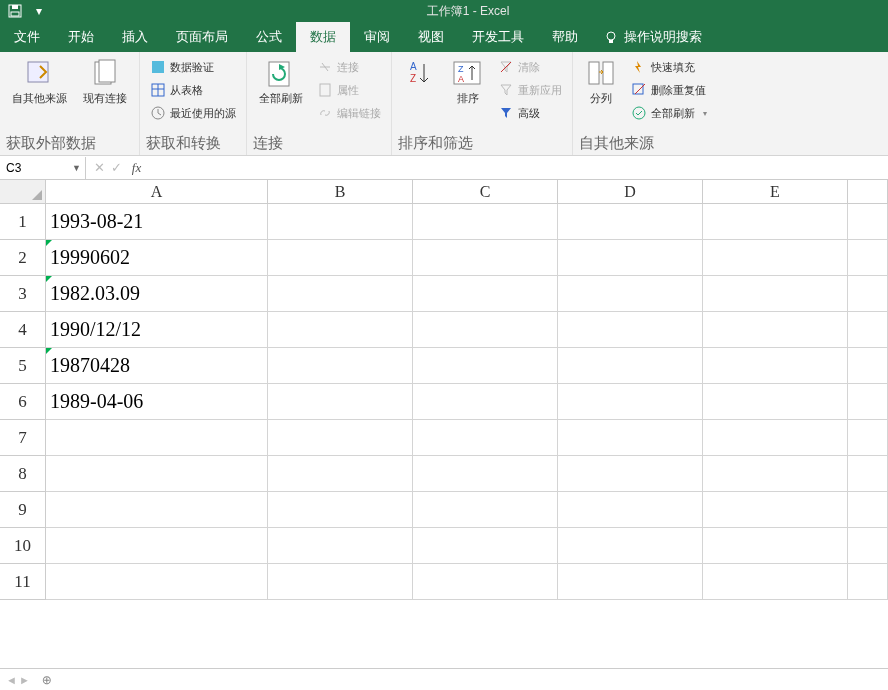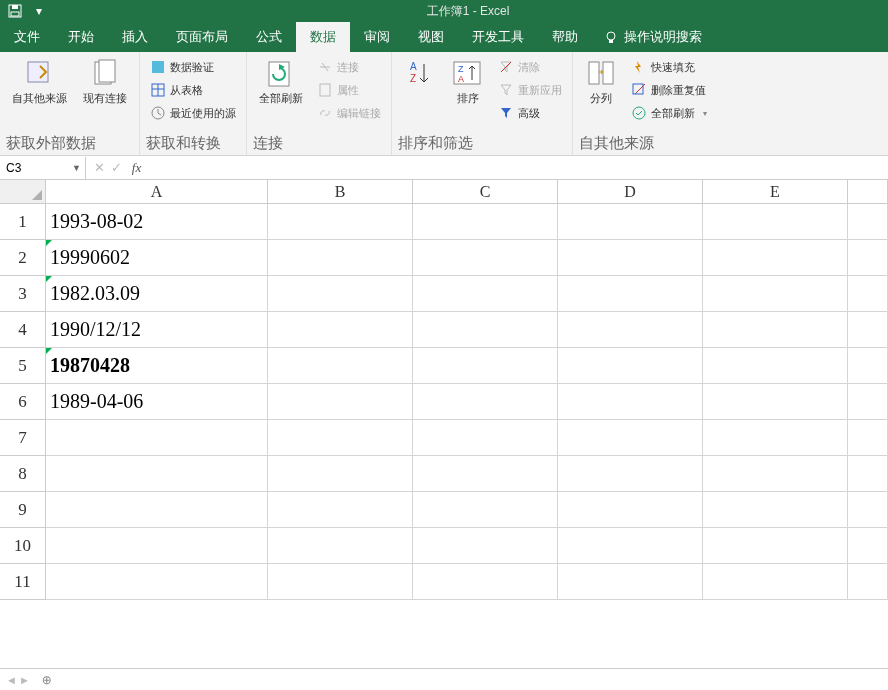--- a/index.html
+++ b/index.html
@@ -320,21 +320,21 @@
     <div class="colh colA">A</div>
     <div class="colh colB">B</div>
     <div class="colh colC">C</div>
     <div class="colh colD">D</div>
     <div class="colh colE">E</div>
     <div class="colh colF"></div>
   </div>
   <div class="gridrows" id="gridrows">
       <div class="row">
         <div class="rowh">1</div>
-        <div class="cell colA" style="width: 222px;">1993-08-02</div>
+        <div class="cell colA" style="width: 222px;">1993-08-21</div>
         <div class="cell colB" style="width: 145px;"></div>
         <div class="cell colC" style="width: 145px;"></div>
         <div class="cell colD" style="width: 145px;"></div>
         <div class="cell colE" style="width: 145px;"></div>
         <div class="cell colF" style="width: 40px;"></div>
       </div>
       <div class="row">
         <div class="rowh">2</div>
         <div class="cell colA texttri" style="width: 222px;">19990602</div>
         <div class="cell colB" style="width: 145px;"></div>
@@ -356,21 +356,21 @@
         <div class="rowh">4</div>
         <div class="cell colA" style="width: 222px;">1990/12/12</div>
         <div class="cell colB" style="width: 145px;"></div>
         <div class="cell colC" style="width: 145px;"></div>
         <div class="cell colD" style="width: 145px;"></div>
         <div class="cell colE" style="width: 145px;"></div>
         <div class="cell colF" style="width: 40px;"></div>
       </div>
       <div class="row">
         <div class="rowh">5</div>
-        <div class="cell colA texttri" style="width: 222px; font-weight: bold;">19870428</div>
+        <div class="cell colA texttri" style="width: 222px;">19870428</div>
         <div class="cell colB" style="width: 145px;"></div>
         <div class="cell colC" style="width: 145px;"></div>
         <div class="cell colD" style="width: 145px;"></div>
         <div class="cell colE" style="width: 145px;"></div>
         <div class="cell colF" style="width: 40px;"></div>
       </div>
       <div class="row">
         <div class="rowh">6</div>
         <div class="cell colA" style="width: 222px;">1989-04-06</div>
         <div class="cell colB" style="width: 145px;"></div>

